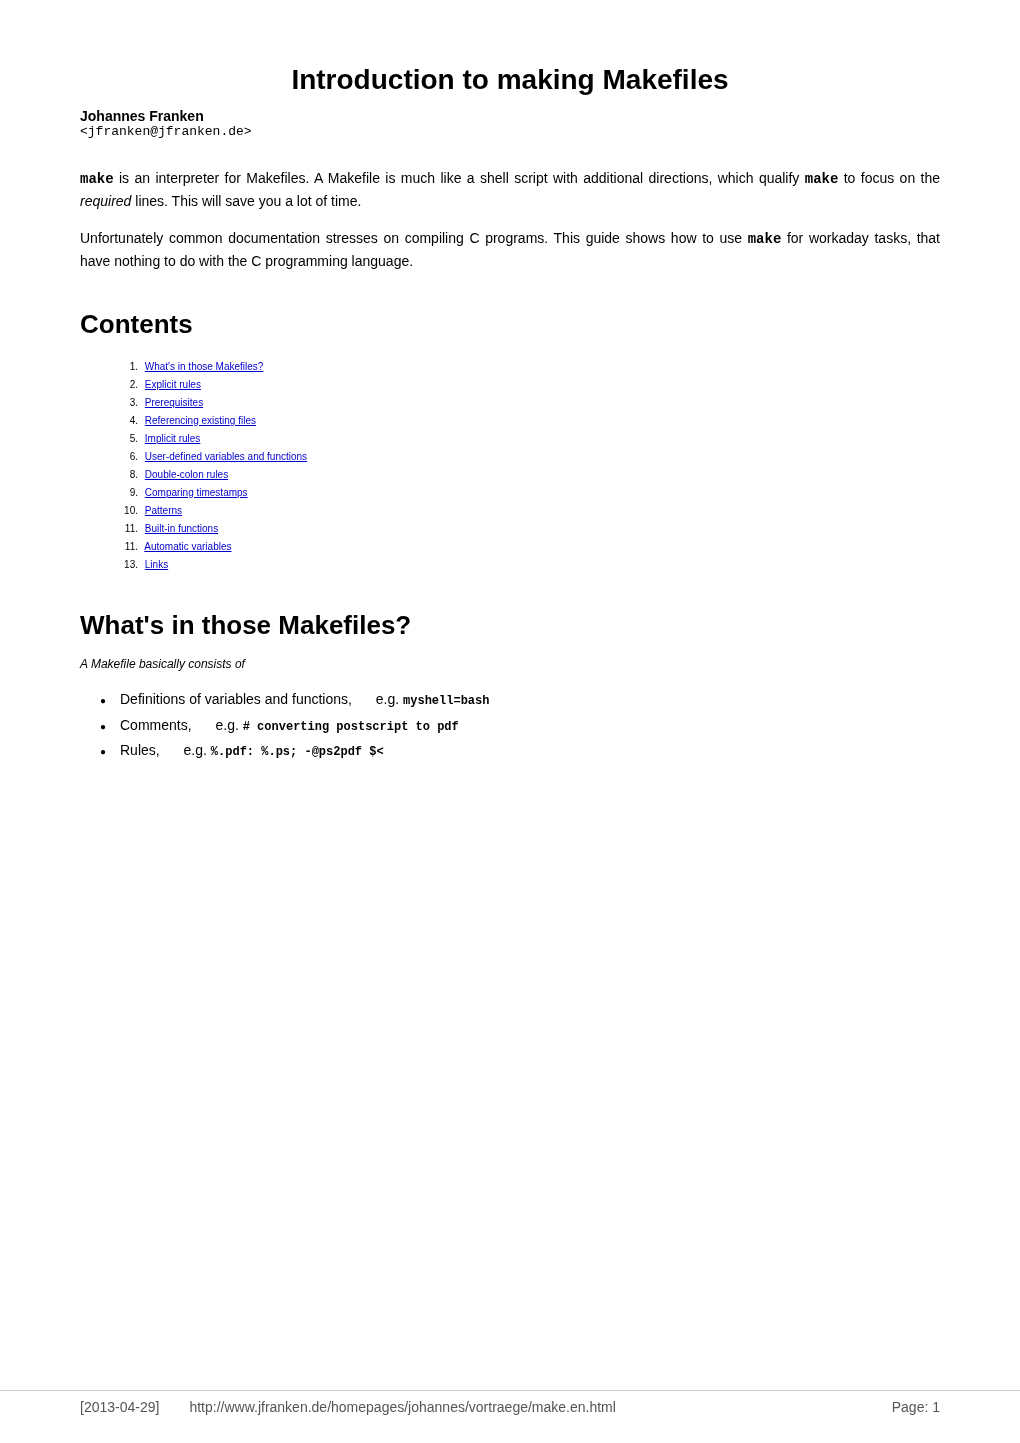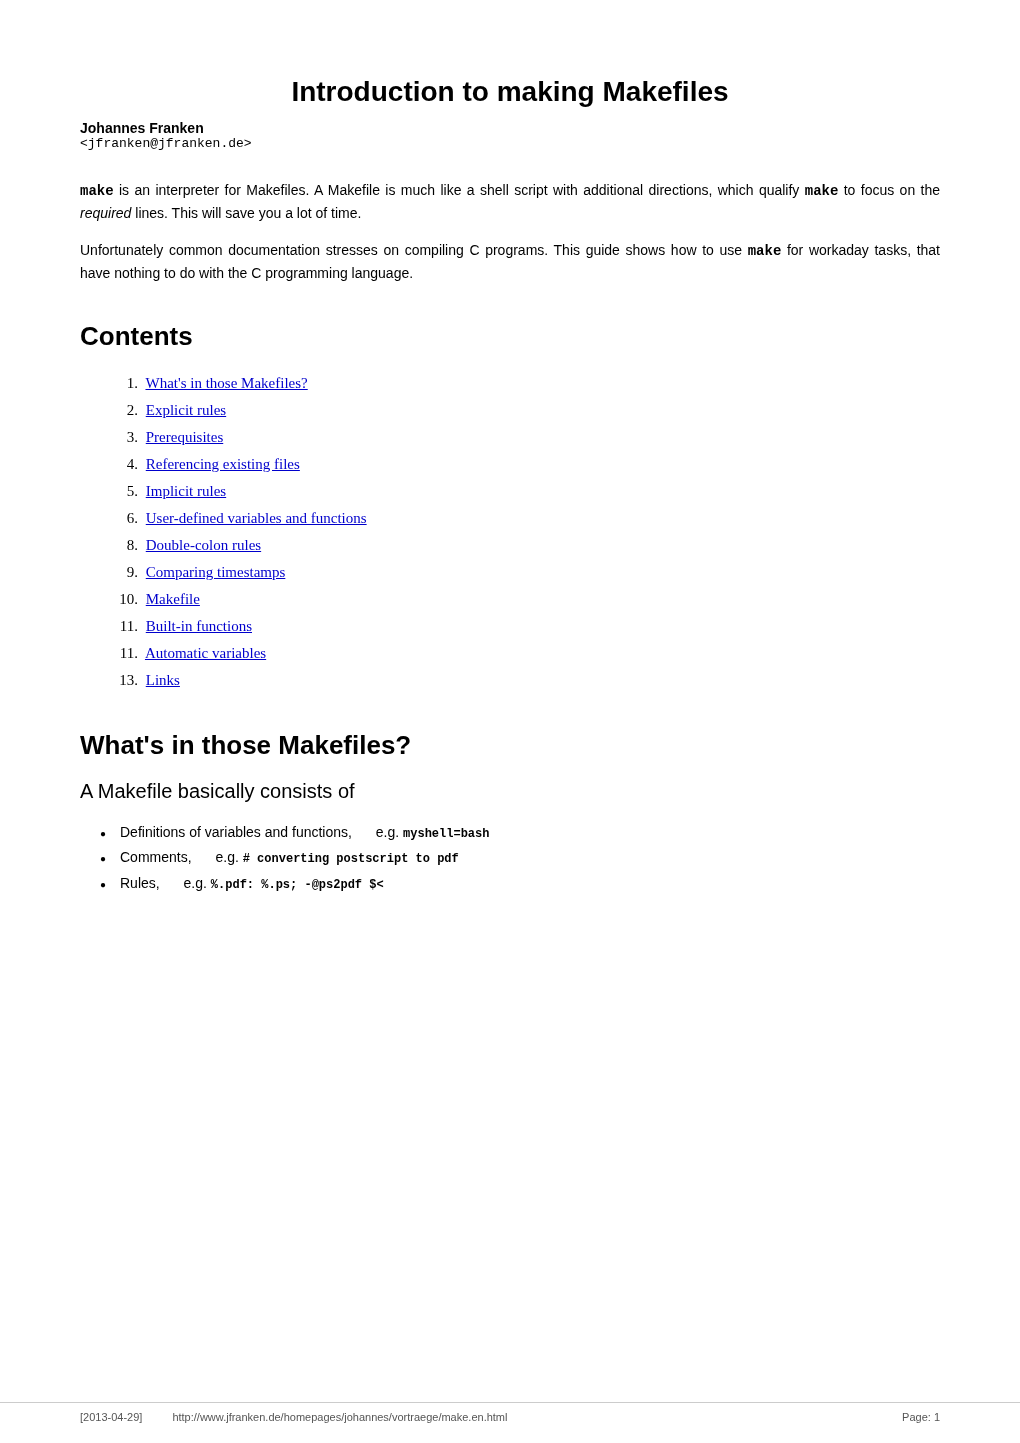--- a/index.html
+++ b/index.html
@@ -13,21 +13,21 @@
       font-family: Georgia, 'Times New Roman', serif;
       font-size: 14px;
       color: #000000;
       width: 1020px;
       min-height: 1443px;
       position: relative;
     }
 
     .page-container {
       width: 860px;
-      margin: 16px auto;
+      margin: 4px auto;
       padding: 60px 0 80px 0;
     }
 
     .main-title {
       text-align: center;
       font-size: 28px;
       font-weight: bold;
       font-family: Arial, Helvetica, sans-serif;
       margin-bottom: 12px;
     }
@@ -75,22 +75,22 @@
       margin-bottom: 18px;
     }
 
     .toc-list {
       list-style: none;
       padding: 0;
       margin: 0 0 10px 30px;
     }
 
     .toc-list li {
-      font-family: Liberation Serif, serif;
-      font-size: 15px;
+      font-family: Liberation Sans, sans-serif;
+      font-size: 10px;
       line-height: 1.8;
     }
 
     .toc-list li a {
       color: #0000cc;
       text-decoration: underline;
     }
 
     .toc-number {
       display: inline-block;
@@ -102,23 +102,24 @@
     .section2-title {
       font-family: Arial, Helvetica, sans-serif;
       font-size: 26px;
       font-weight: bold;
       margin-top: 36px;
       margin-bottom: 14px;
     }
 
     .body-text {
       font-family: Arial, Helvetica, sans-serif;
-      font-size: 20px;
+      font-size: 12px;
       line-height: 1.6;
       margin-bottom: 14px;
+      font-style: italic;
     }
 
     .bullet-list {
       list-style: none;
       padding: 0;
       margin: 10px 0 10px 20px;
     }
 
     .bullet-list li {
       font-family: Arial, Helvetica, sans-serif;
@@ -144,28 +145,28 @@
     }
 
     .code-inline {
       font-family: 'Courier New', monospace;
       font-weight: bold;
       font-size: 12px;
     }
 
     .footer {
       position: absolute;
-      bottom: 8px;
+      bottom: 28px;
       left: 0;
       right: 0;
       display: flex;
       justify-content: space-between;
-      padding: 12px 80px;
-      font-family: Arial, Helvetica, sans-serif;
-      font-size: 11px;
+      padding: 0 80px;
+      font-family: Arial, Helvetica, sans-serif;
+      font-size: 14px;
       color: #555555;
       border-top: 1px solid #cccccc;
       padding-top: 8px;
     }
 
     .footer-left {
       display: flex;
       gap: 30px;
     }
   </style>
@@ -226,21 +227,21 @@
     <li>
       <span class="toc-number">8.</span>
       <a href="#double-colon">Double-colon rules</a>
     </li>
     <li>
       <span class="toc-number">9.</span>
       <a href="#comparing">Comparing timestamps</a>
     </li>
     <li>
       <span class="toc-number">10.</span>
-      <a href="#patterns">Makefile</a>
+      <a href="#patterns">Patterns</a>
     </li>
     <li>
       <span class="toc-number">11.</span>
       <a href="#built-in">Built-in functions</a>
     </li>
     <li>
       <span class="toc-number">11.</span>
       <a href="#automatic">Automatic variables</a>
     </li>
     <li>

